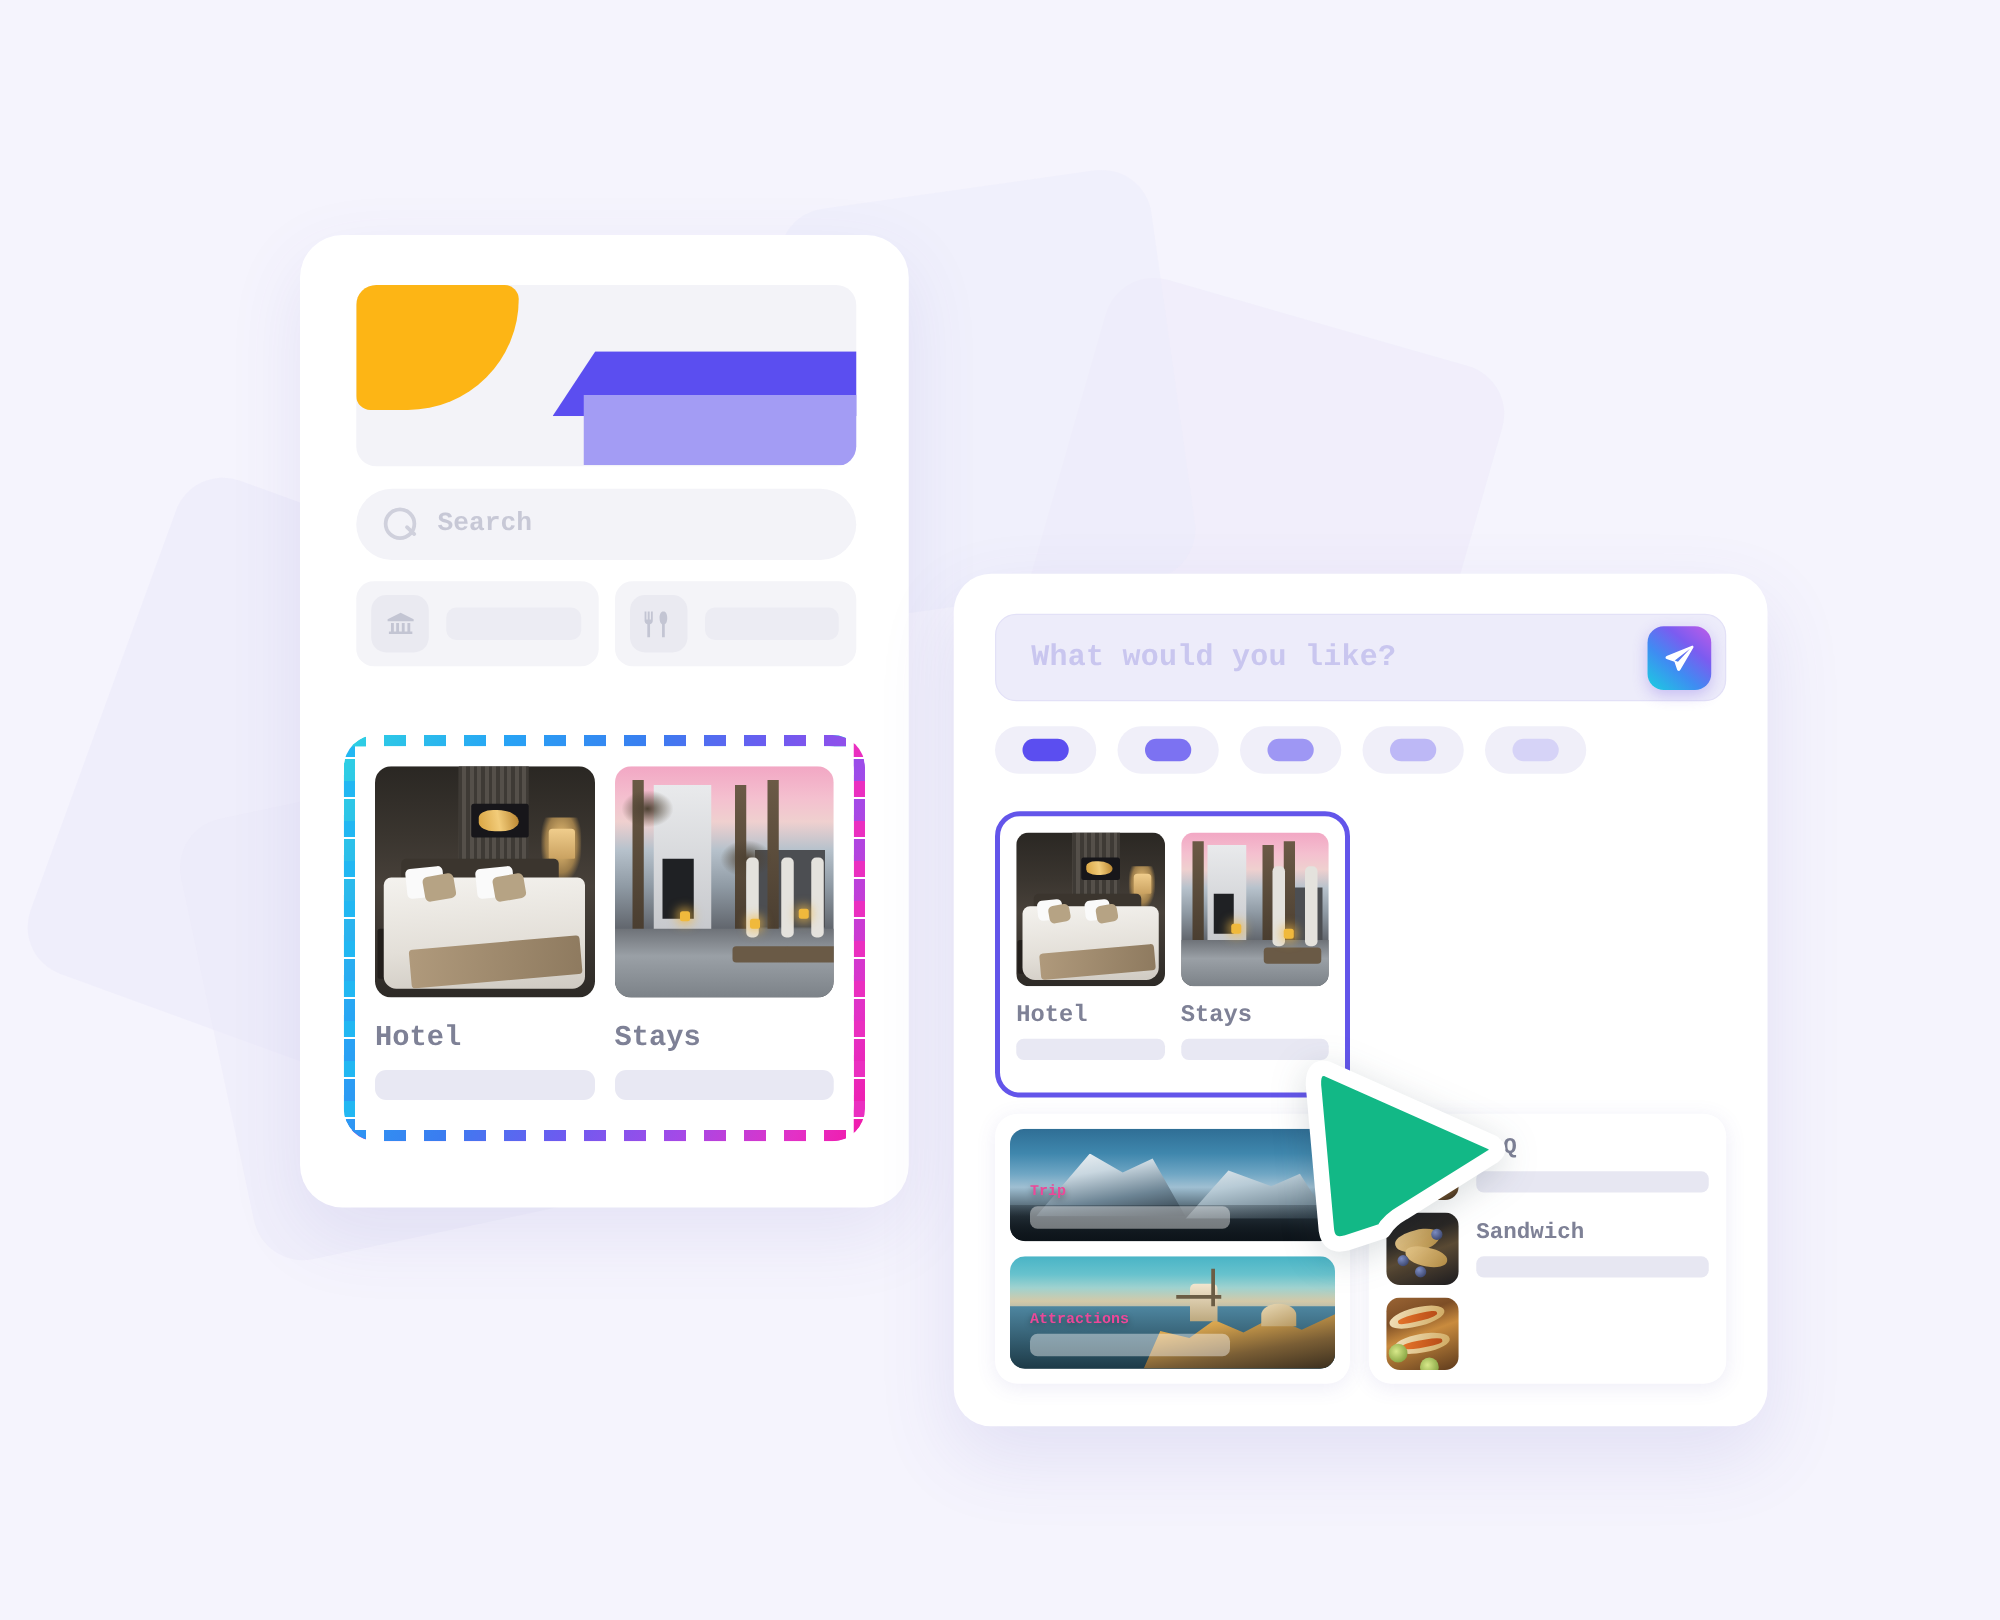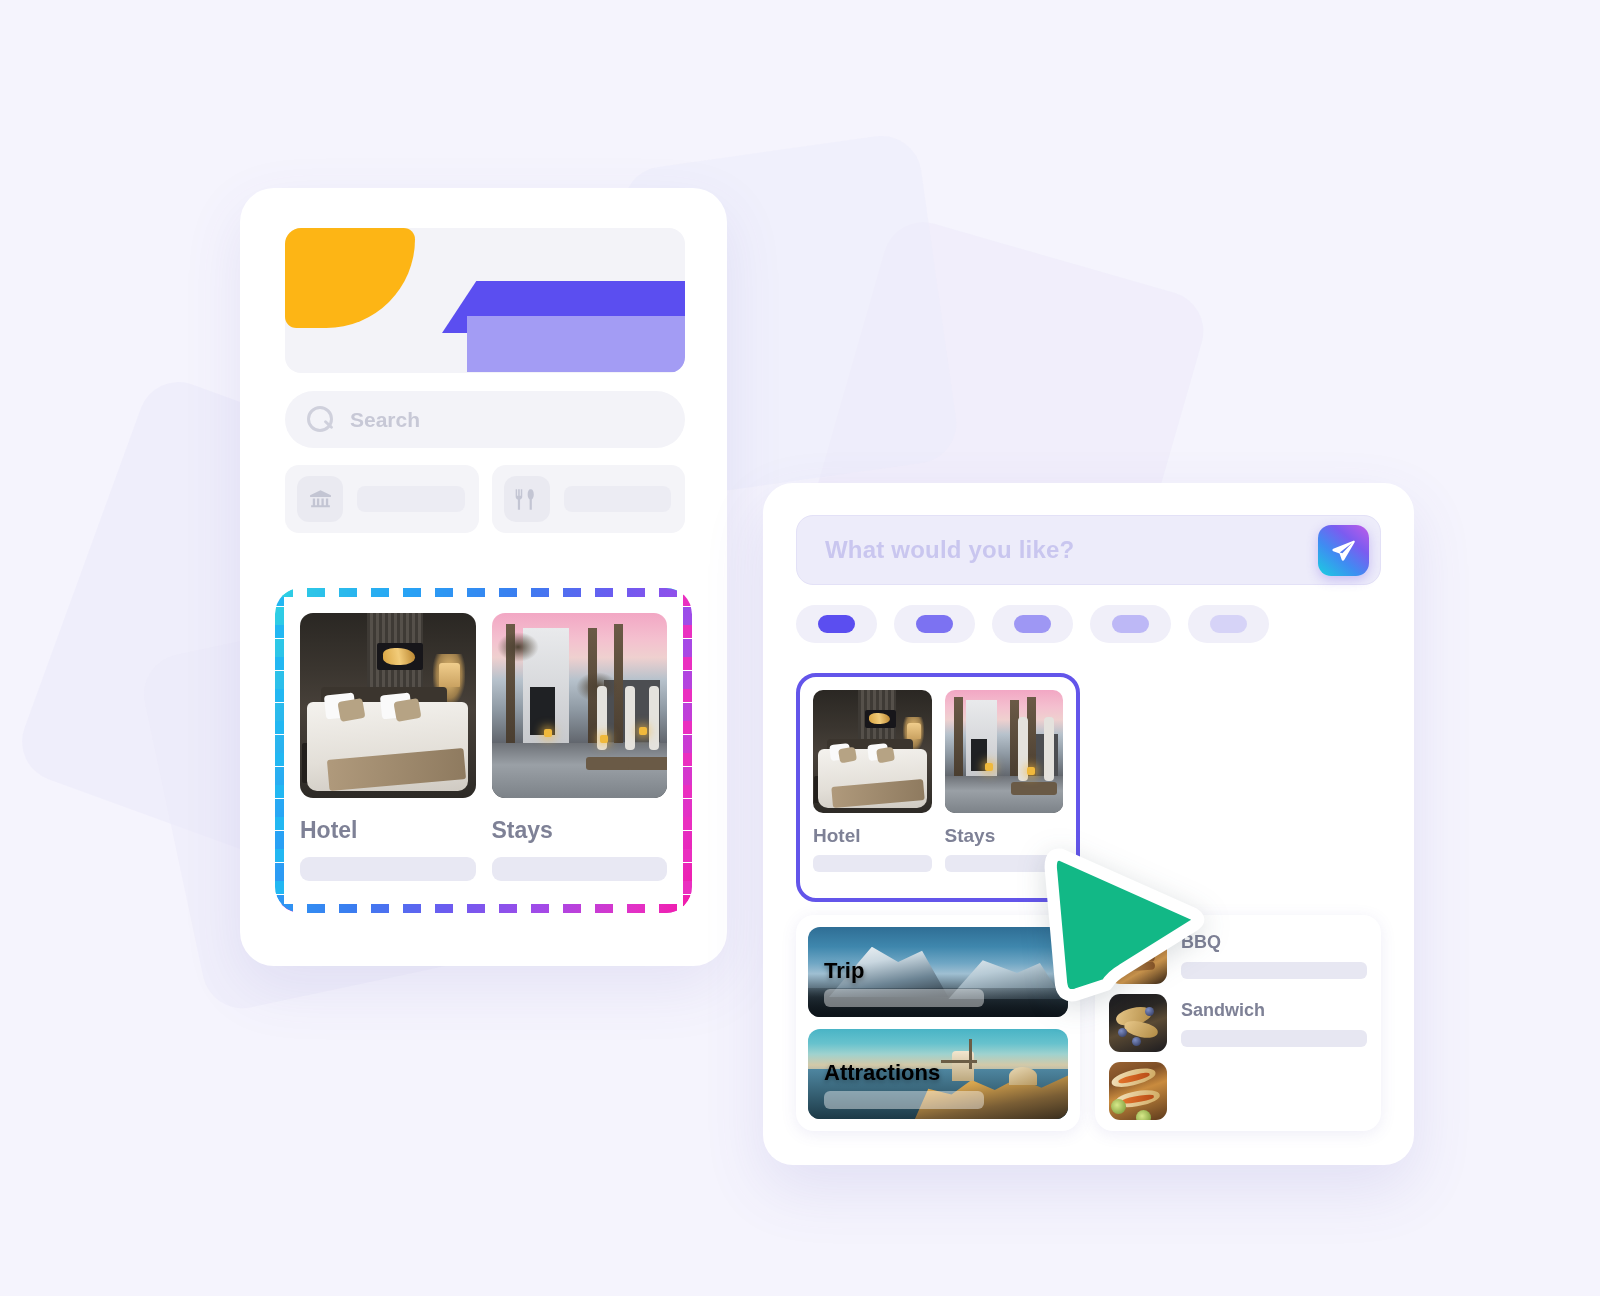--- a/index.html
+++ b/index.html
@@ -2,21 +2,21 @@
 <html><head>
 <meta charset="utf-8">
 <style>
   * { box-sizing: border-box; margin: 0; padding: 0; }
   html, body {
     width: 1600px; height: 1296px;
     background: #f4f4fd;
     font-family: "Liberation Sans", sans-serif;
     overflow: hidden;
   }
-  #stage { position: relative; width: 1600px; height: 1296px; background: #f5f4fd; }
+  #stage { position: relative; width: 1600px; height: 1296px; background: #f5f4fd; font-family: Liberation Mono, monospace; }
 
   
   .bg-shape { position: absolute; background: #eceafa; border-radius: 40px; opacity: .62; }
   .bg-a { left: 70px;  top: 430px;  width: 420px; height: 420px; transform: rotate(20deg); }
   .bg-b { left: 170px; top: 620px;  width: 380px; height: 360px; transform: rotate(-12deg); opacity:.5;}
   .bg-c { left: 830px; top: 250px;  width: 330px; height: 430px; transform: rotate(16deg); opacity:.55;}
   .bg-d { left: 640px; top: 150px;  width: 300px; height: 330px; transform: rotate(-8deg); opacity:.45;}
 
   
   .ph { background: #e6e6f2; border-radius: 9px; }
@@ -108,21 +108,20 @@
   .tile { flex:1; display:flex; flex-direction:column; }
   .tile .thumb { width:100%; height:185px; border-radius:13px; overflow:hidden; position:relative; }
   .tile .tlabel { margin-top:19px; font-size:23px; font-weight:700; color:#7e8196; }
   .tile .tline { margin-top:13px; height:24px; border-radius:9px; background:#e8e8f3; }
 
   
   #rightCard {
     position:absolute; left:763px; top:459px; width:651px; height:682px;
     background:#ffffff; border-radius:30px;
     box-shadow: 0 24px 62px rgba(90,80,180,.12);
-    margin-top: 24px;
   }
   .prompt {
     position:absolute; left:33px; top:32px; width:585px; height:70px;
     background:#edecfa; border:1px solid #e3e1f7; border-radius:17px;
     display:flex; align-items:center; padding:0 11px 0 28px;
   }
   .prompt-text { flex:1; font-size:24px; font-weight:700; color:#c9c6ef; letter-spacing:.2px; }
   .sendbtn {
     width:51px; height:51px; border-radius:13px;
     background: linear-gradient(40deg,#19cfe0 0%,#3f8cf2 38%,#7b5cf0 68%,#c05ce8 100%);
@@ -162,21 +161,21 @@
   }
 
   
   #stackCard {
     position:absolute; left:33px; top:432px; width:284px; height:216px;
     background:#fff; border-radius:18px; box-shadow:0 3px 16px rgba(90,80,180,.10);
     padding:12px; display:flex; flex-direction:column; gap:12px;
   }
   .banner { position:relative; flex:1; border-radius:12px; overflow:hidden; }
   .banner .cap {
-    position:absolute; left:16px; bottom:33px; color:#000000; font-size:22px; font-weight:700;
+    position:absolute; left:16px; bottom:33px; color:#ec4899; font-size:12px; font-weight:700;
     text-shadow:0 2px 5px rgba(0,0,0,.4); z-index:3;
   }
   .banner .capline {
     position:absolute; left:16px; width:160px; bottom:10px; height:18px;
     background:rgba(255,255,255,.42); border-radius:6px; z-index:3;
   }
 
   
   #foodCard {
     position:absolute; left:332px; top:432px; width:286px; height:216px;

